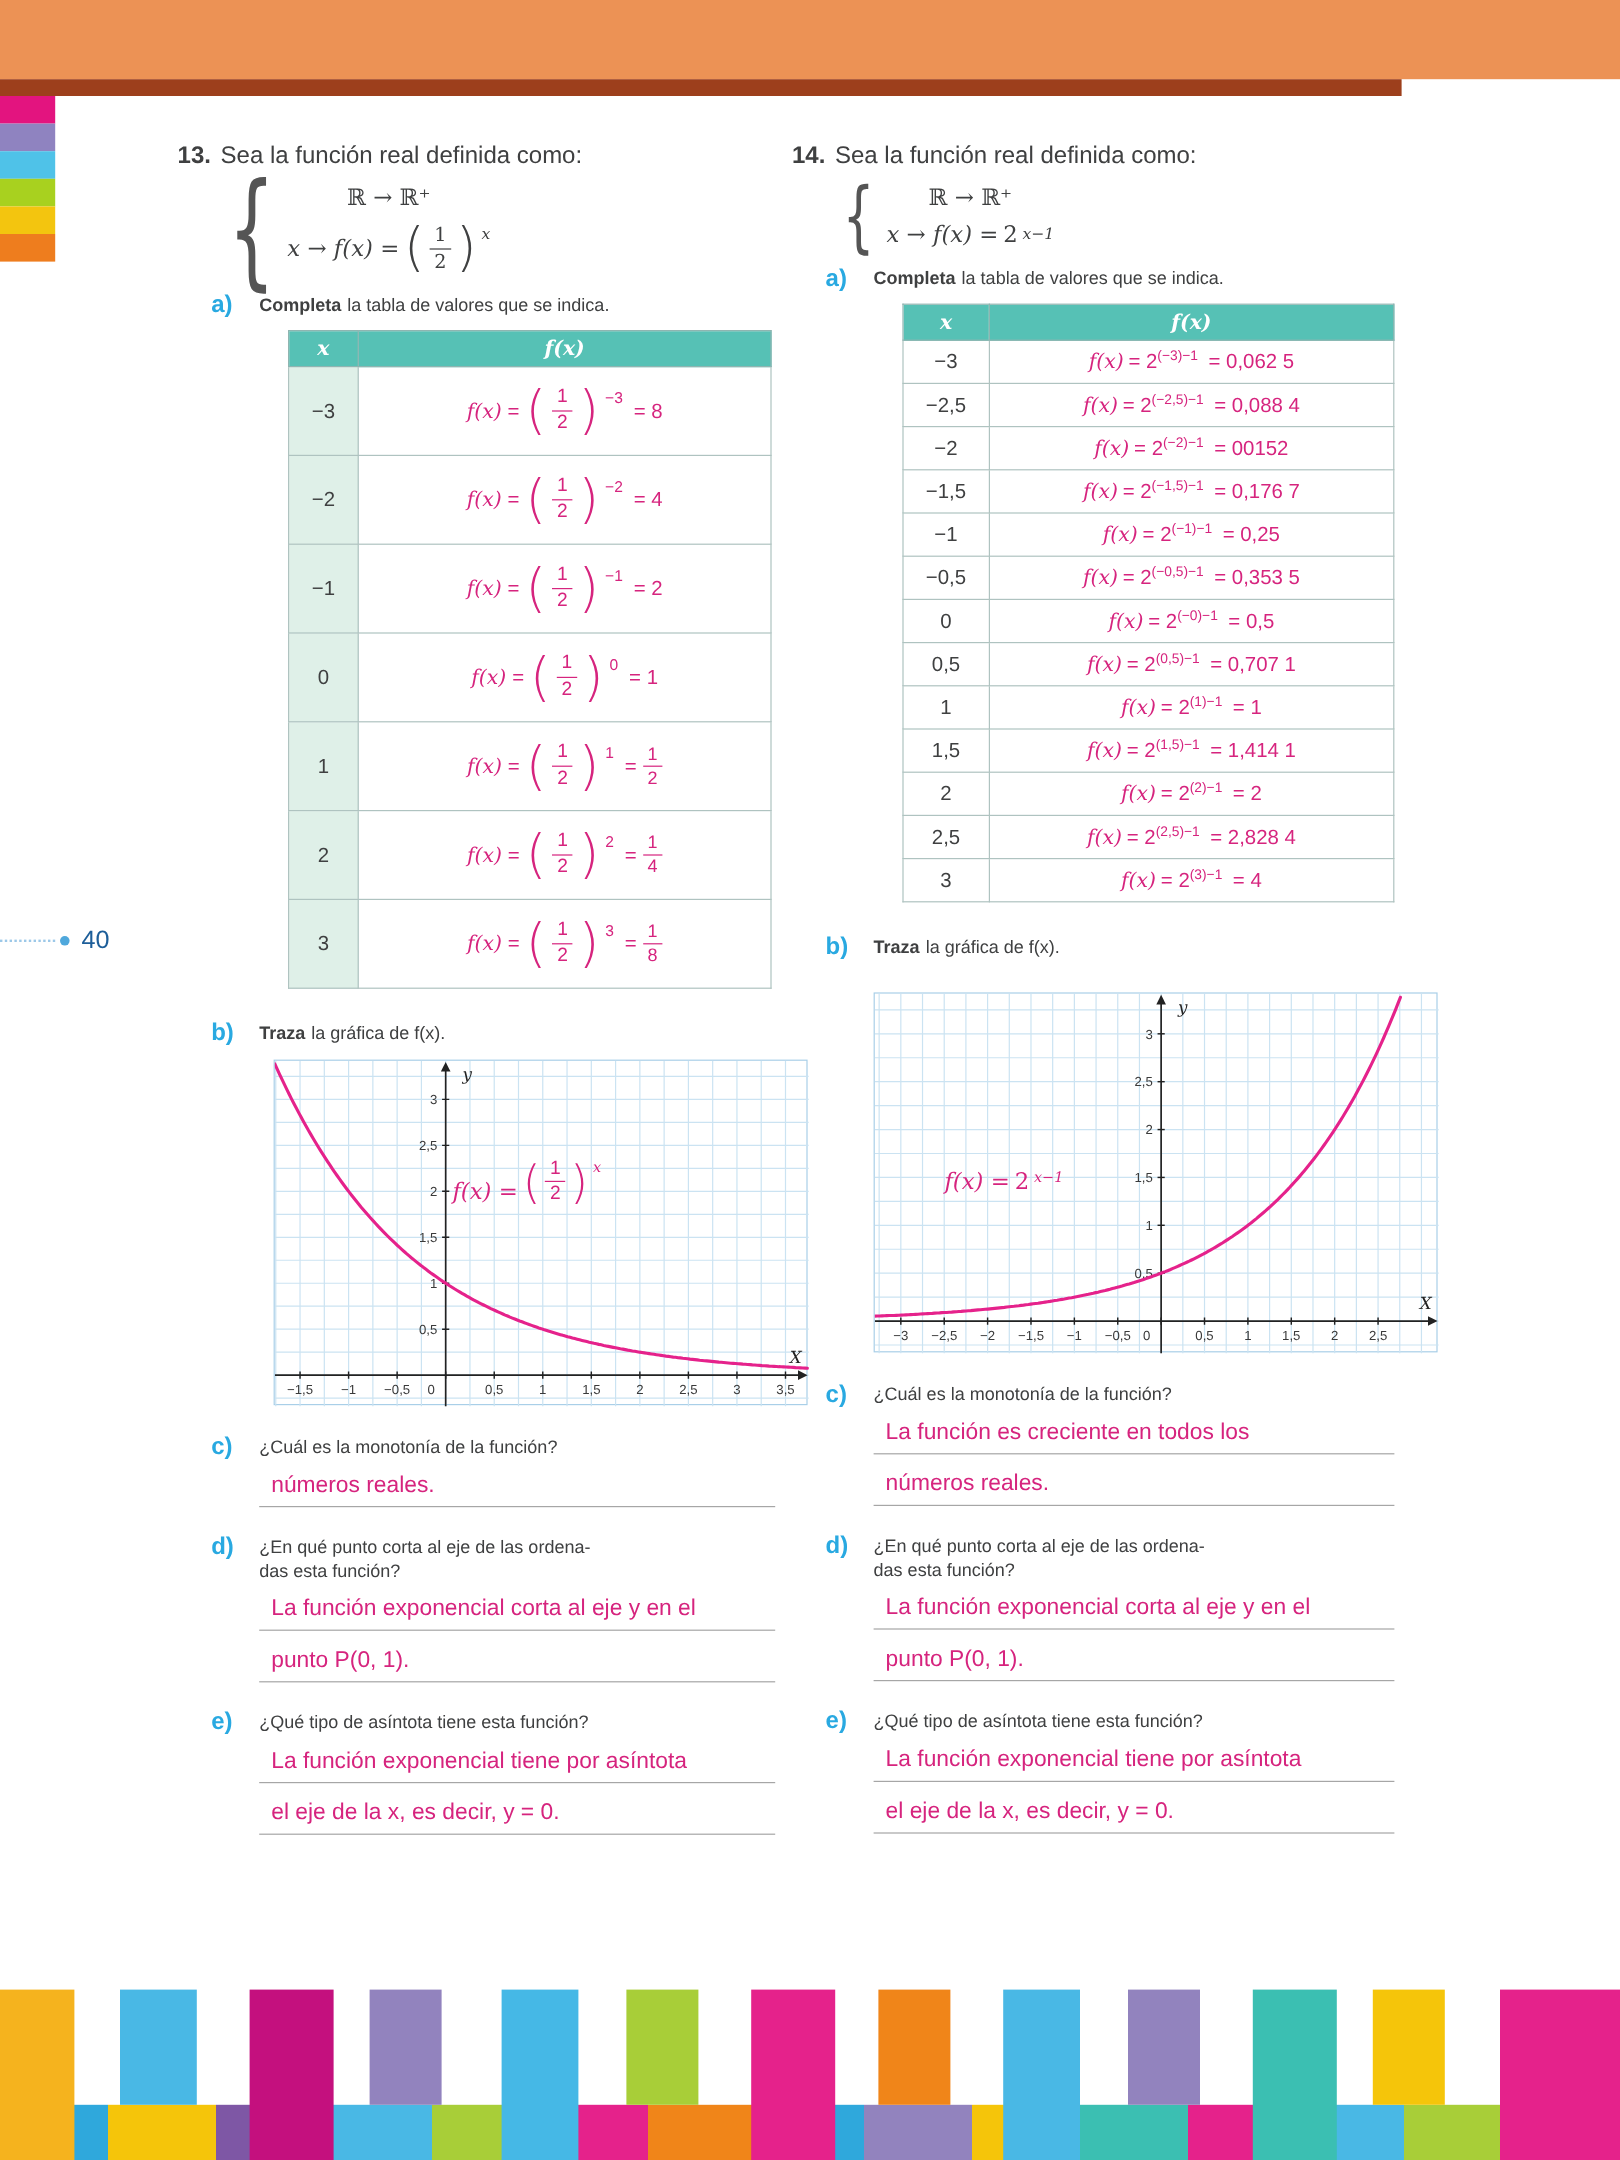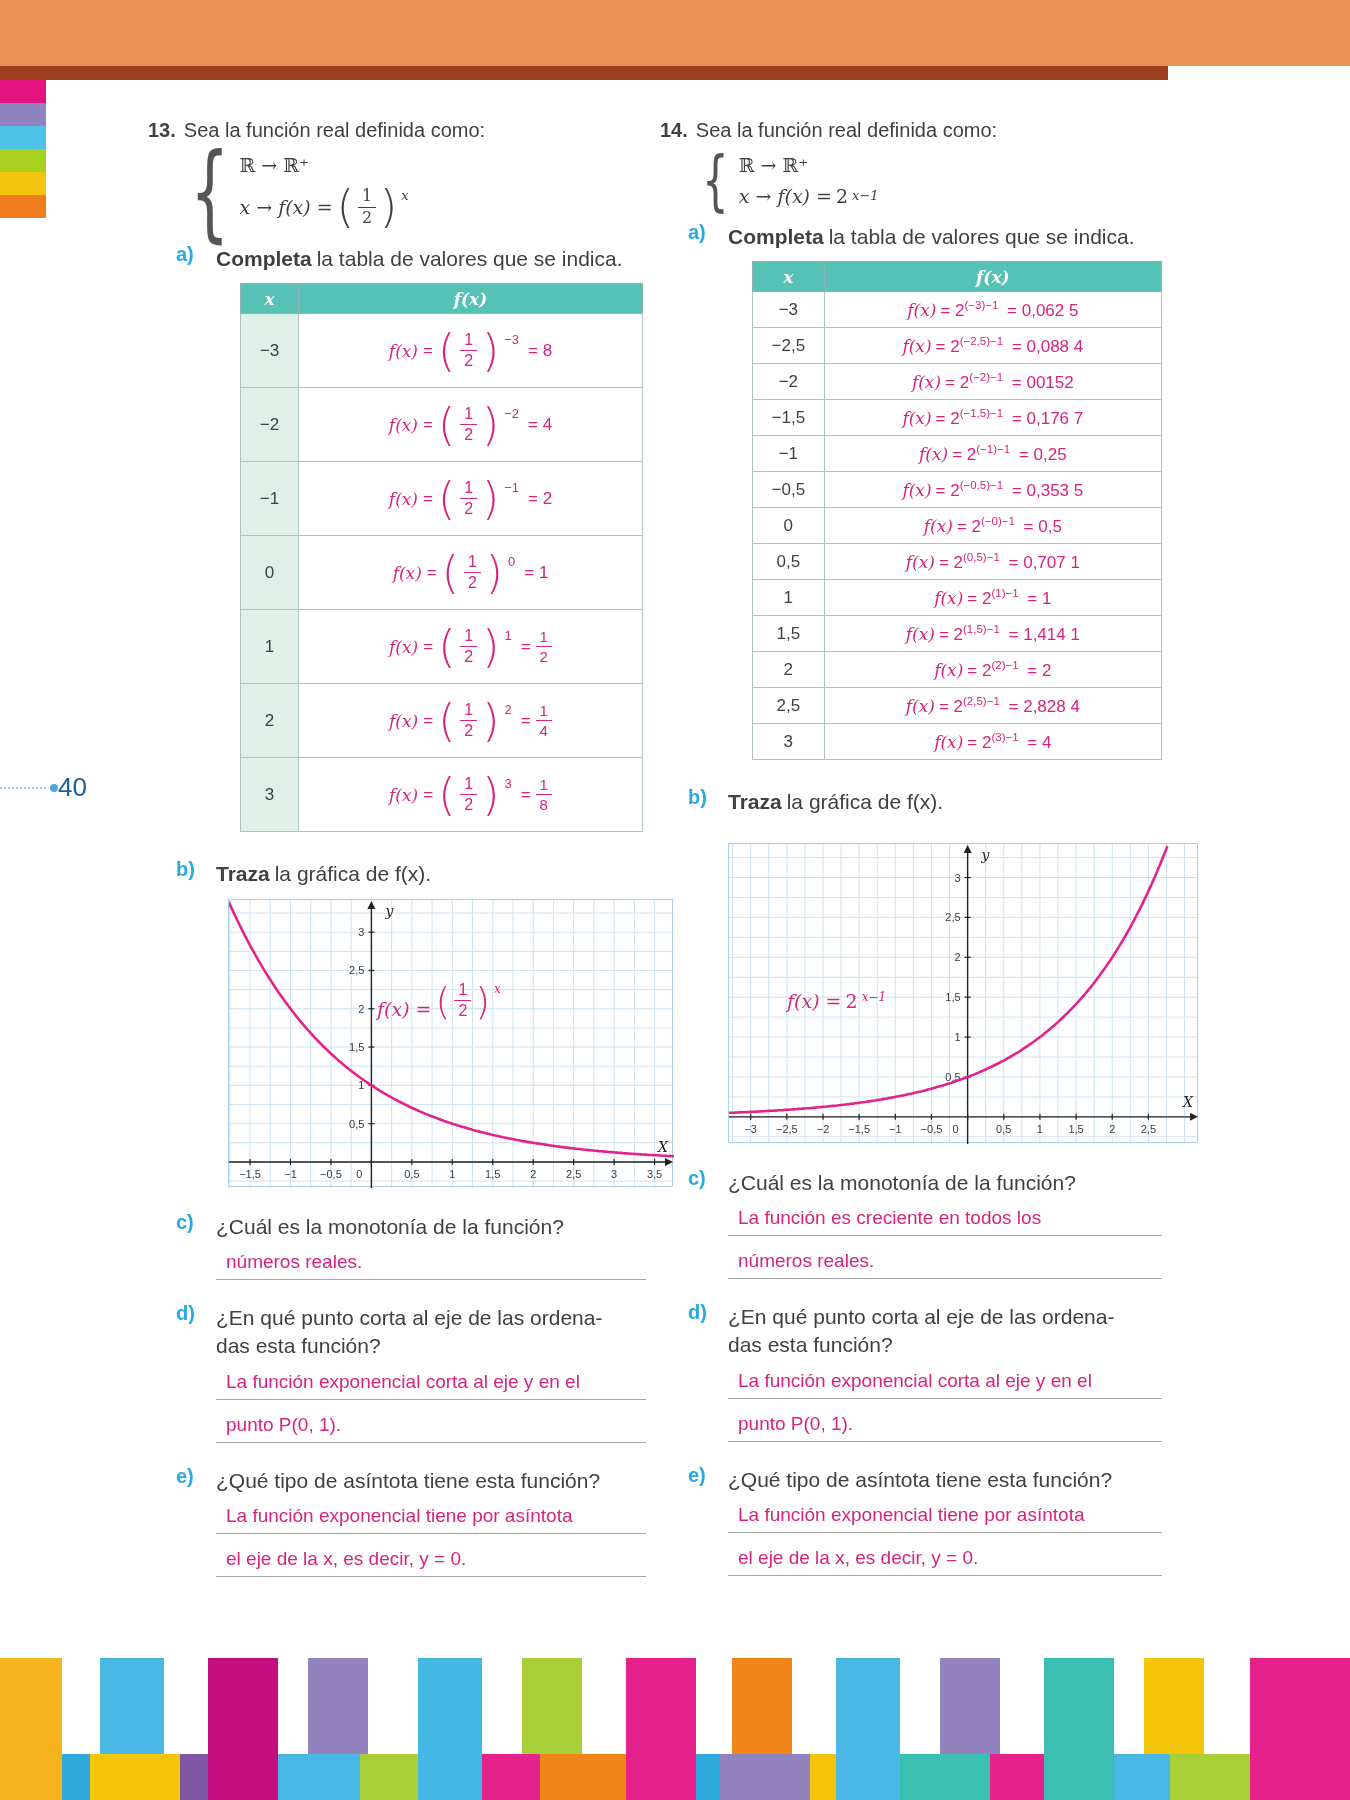--- a/index.html
+++ b/index.html
@@ -9,48 +9,48 @@
     color: #3F4041; overflow: hidden;
   }
   .top-orange { position:absolute; top:0; left:0; width:1350px; height:66px; background:#EC9255; }
   .top-brown  { position:absolute; top:66px; left:0; width:1168px; height:14px; background:#9D3F1C; }
   .tabs { position:absolute; top:80px; left:0; width:46px; }
   .tab  { width:46px; height:23px; }
 
   .pageno { position:absolute; top:772px; left:0; display:flex; align-items:center; }
   .dotline { width:46px; border-top:2px dotted #9CC8E8; }
   .dot { width:8px; height:8px; border-radius:50%; background:#4FA8DC; margin-left:4px; }
-  .pn { font-size:26px; color:#1D5E99; }
+  .pn { font-size:21px; color:#1D5E99; margin-left:10px; }
 
   .col { position:absolute; top:119px; }
   .col1 { left:148px; width:498px; }
   .col2 { left:660px; width:502px; }
 
   .phead { font-size:20px; margin-bottom:12px; }
   .pnum { font-weight:bold; margin-right:8px; }
 
   .funcdef { display:flex; align-items:center; margin:0 0 14px 42px; }
   .brace { color:#555; margin-right:10px; font-family:"DejaVu Sans", sans-serif; line-height:1; }
   .b13 { font-size:62px; transform:scaleY(1.7); }
   .b14 { font-size:42px; transform:scaleY(1.55); }
-  .deflines { display:flex; flex-direction:column; gap:9px; }
+  .deflines { display:flex; flex-direction:column; gap:9px;align-items:center; }
   .mathline { font-family:"DejaVu Serif","DejaVu Sans",serif; font-size:19px; color:#3F4041; }
   .mrow { display:flex; align-items:center; gap:4px; }
   .mi { font-family:"DejaVu Serif","DejaVu Sans",serif; font-style:italic; }
   .mbase { font-family:"DejaVu Serif","DejaVu Sans",serif; }
 
   .bp { font-size:44px; font-weight:200; line-height:1; font-family:"DejaVu Sans", sans-serif; }
   .pexp { font-size:13px; align-self:flex-start; margin-top:3px;
           font-family:"DejaVu Serif","DejaVu Sans",serif; font-style:italic; }
   .vt .pexp { font-style:normal; font-family:"Liberation Sans",sans-serif; }
 
   .sec { display:flex; padding-left:28px; margin-bottom:8px; }
   .slabel { width:40px; flex:none; color:#29A9E1; font-weight:bold; font-size:20px; }
   .sbody { flex:1; min-width:0; }
-  .q { margin:2px 0 10px; font-size:21px; line-height:1.35; }
+  .q { margin:2px 0 10px; font-size:15px; line-height:1.35; }
   .kw { margin-right:5px; }
 
   .vt { border-collapse:collapse; margin:4px 0 18px 24px; }
   .vt th { background:#56C1B5; color:#fff; font-family:"DejaVu Serif",serif; font-style:italic;
            font-weight:bold; font-size:17px; height:30px; border:1px solid #8FB5B1; }
   .vt td { border:1px solid #AFC3C0; }
   .xcell { width:58px; text-align:center; font-size:17px; color:#3F4041; }
   .vt13 .xcell { background:#DFF0E8; }
   .vt13 td { height:74px; }
   .vt13 .fcell { width:344px; }

